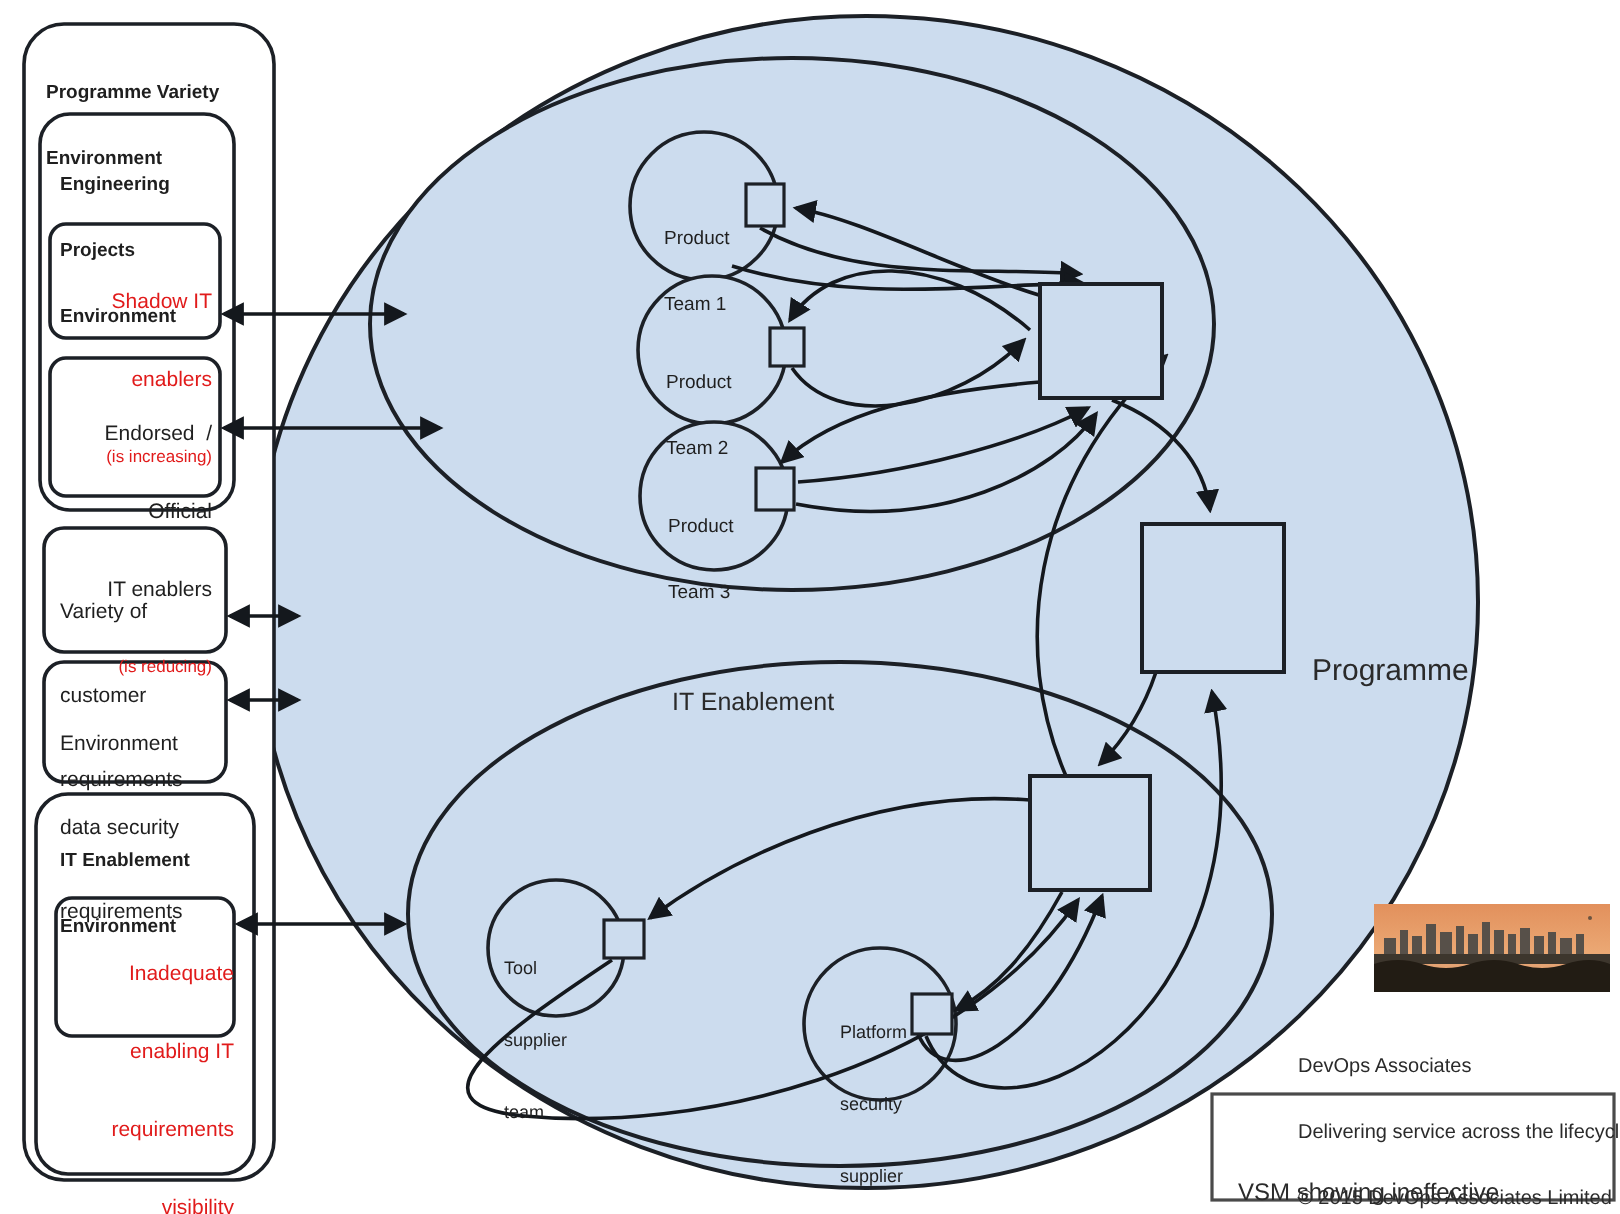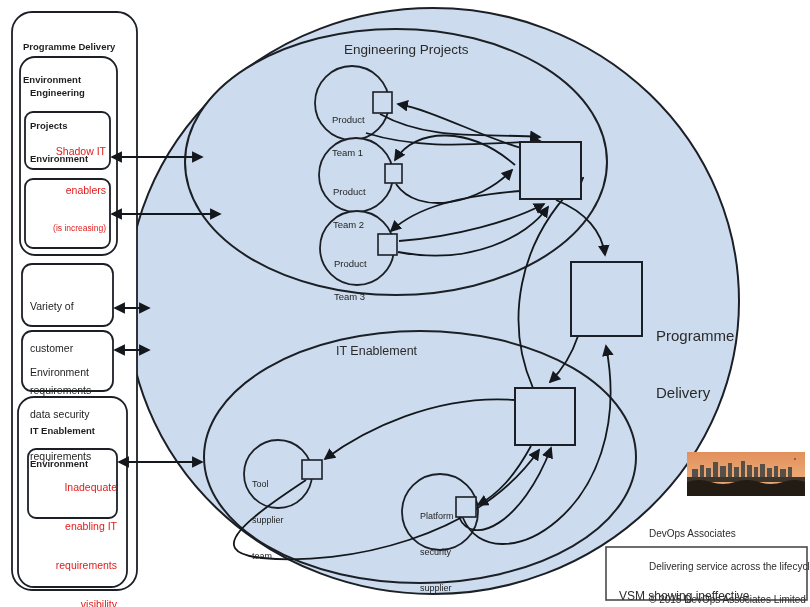--- a/index.html
+++ b/index.html
@@ -125,36 +125,42 @@
       </g>
       <rect x="0" y="25" width="118" height="5" fill="#3d362d"></rect>
       <path d="M0,30 Q12,26 24,30 T48,30 T72,30 T96,30 T118,30 L118,44 L0,44 Z" fill="#221c14"></path>
       <circle cx="108" cy="7" r="1" fill="#6b5340"></circle>
     </g>
 
     <rect x="606" y="547" width="201" height="53" fill="#ffffff" stroke="#4a4a4a" stroke-width="1.6"></rect>
   </svg>
 
   <div class="lbl b s95" style="left:23px;top:19px;width:110px;">
-    <span class="line">Programme Delivery</span>
+    <span class="line">Programme Variety</span>
     <span class="line">Environment</span>
   </div>
 
   <div class="lbl b s95" style="left:30px;top:65px;width:85px;">
     <span class="line">Engineering</span>
     <span class="line">Projects</span>
     <span class="line">Environment</span>
   </div>
 
   <div class="lbl s105 red" style="left:34px;top:119px;width:72px;">
     <span class="line">Shadow IT</span>
     <span class="line">enablers</span>
     <span class="line s85">(is increasing)</span>
   </div>
 
+  <div class="lbl s105" style="left:34px;top:185px;width:72px;">
+    <span class="line">Endorsed  /</span>
+    <span class="line">Official</span>
+    <span class="line">IT enablers</span>
+    <span class="line s85 red">(is reducing)</span>
+  </div>
 
   <div class="lbl s105w" style="left:30px;top:271px;width:80px;">
     <span class="line">Variety of</span>
     <span class="line">customer</span>
     <span class="line">requirements</span>
   </div>
 
   <div class="lbl s105w" style="left:30px;top:337px;width:80px;">
     <span class="line">Environment</span>
     <span class="line">data security</span>
@@ -166,38 +172,36 @@
     <span class="line">Environment</span>
   </div>
 
   <div class="lbl s105 red" style="left:37px;top:455px;width:80px;">
     <span class="line">Inadequate</span>
     <span class="line">enabling IT</span>
     <span class="line">requirements</span>
     <span class="line">visibility</span>
   </div>
 
-  <div class="lbl s135" style="left:344px;top:42px;">Engineering Projects</div>
 
   <div class="lbl s95" style="left:332px;top:92px;width:42px;">
     <span class="line">Product</span>
     <span class="line">Team 1</span>
   </div>
   <div class="lbl s95" style="left:333px;top:164px;width:42px;">
     <span class="line">Product</span>
     <span class="line">Team 2</span>
   </div>
   <div class="lbl s95" style="left:334px;top:236px;width:42px;">
     <span class="line">Product</span>
     <span class="line">Team 3</span>
   </div>
 
   <div class="lbl s15" style="left:656px;top:288px;width:110px;">
     <span class="line">Programme</span>
-    <span class="line">Delivery</span>
   </div>
 
   <div class="lbl s125" style="left:336px;top:343px;">IT Enablement</div>
 
   <div class="lbl s9" style="left:252px;top:454px;width:46px;">
     <span class="line">Tool</span>
     <span class="line">supplier</span>
     <span class="line">team</span>
   </div>
   <div class="lbl s9" style="left:420px;top:486px;width:50px;">

